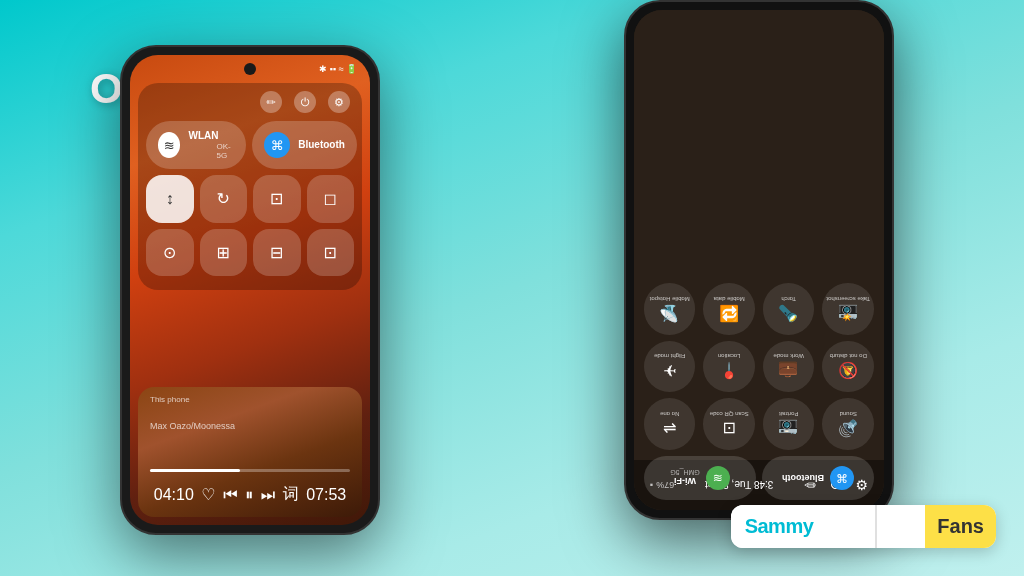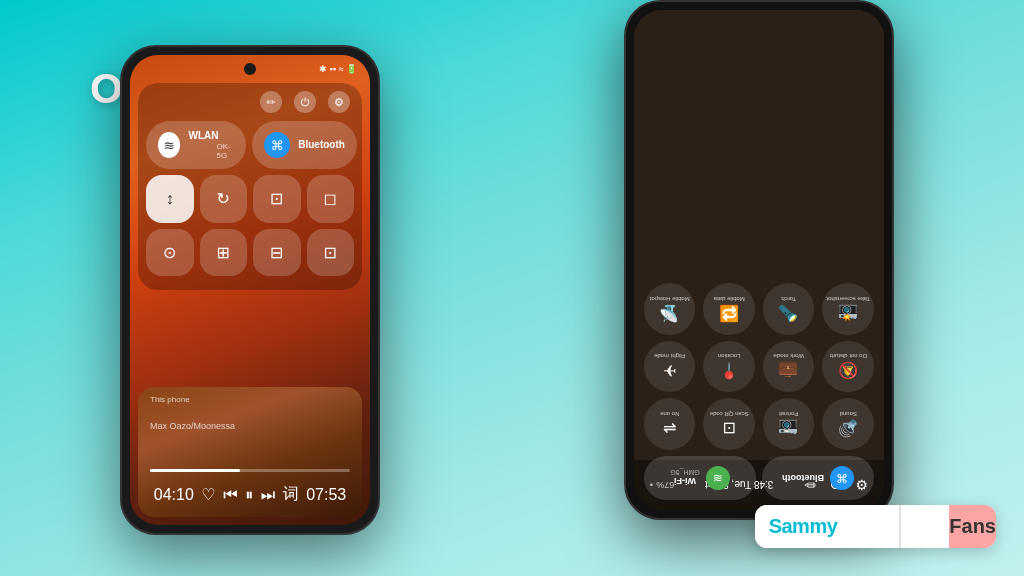--- a/index.html
+++ b/index.html
@@ -435,22 +435,22 @@
       letter-spacing: -0.5px;
     }
 
     .sammy-divider {
       width: 2px;
       background: #e0e0e0;
       align-self: stretch;
     }
 
     .fans-part {
-      background: #fca5a5;
-      padding: 10px 0;
+      background: #fde047;
+      padding: 10px 12px;
       display: flex;
       align-items: center;
     }
 
     .fans-text {
       font-size: 20px;
       font-weight: 900;
       color: #333;
     }
   </style>

